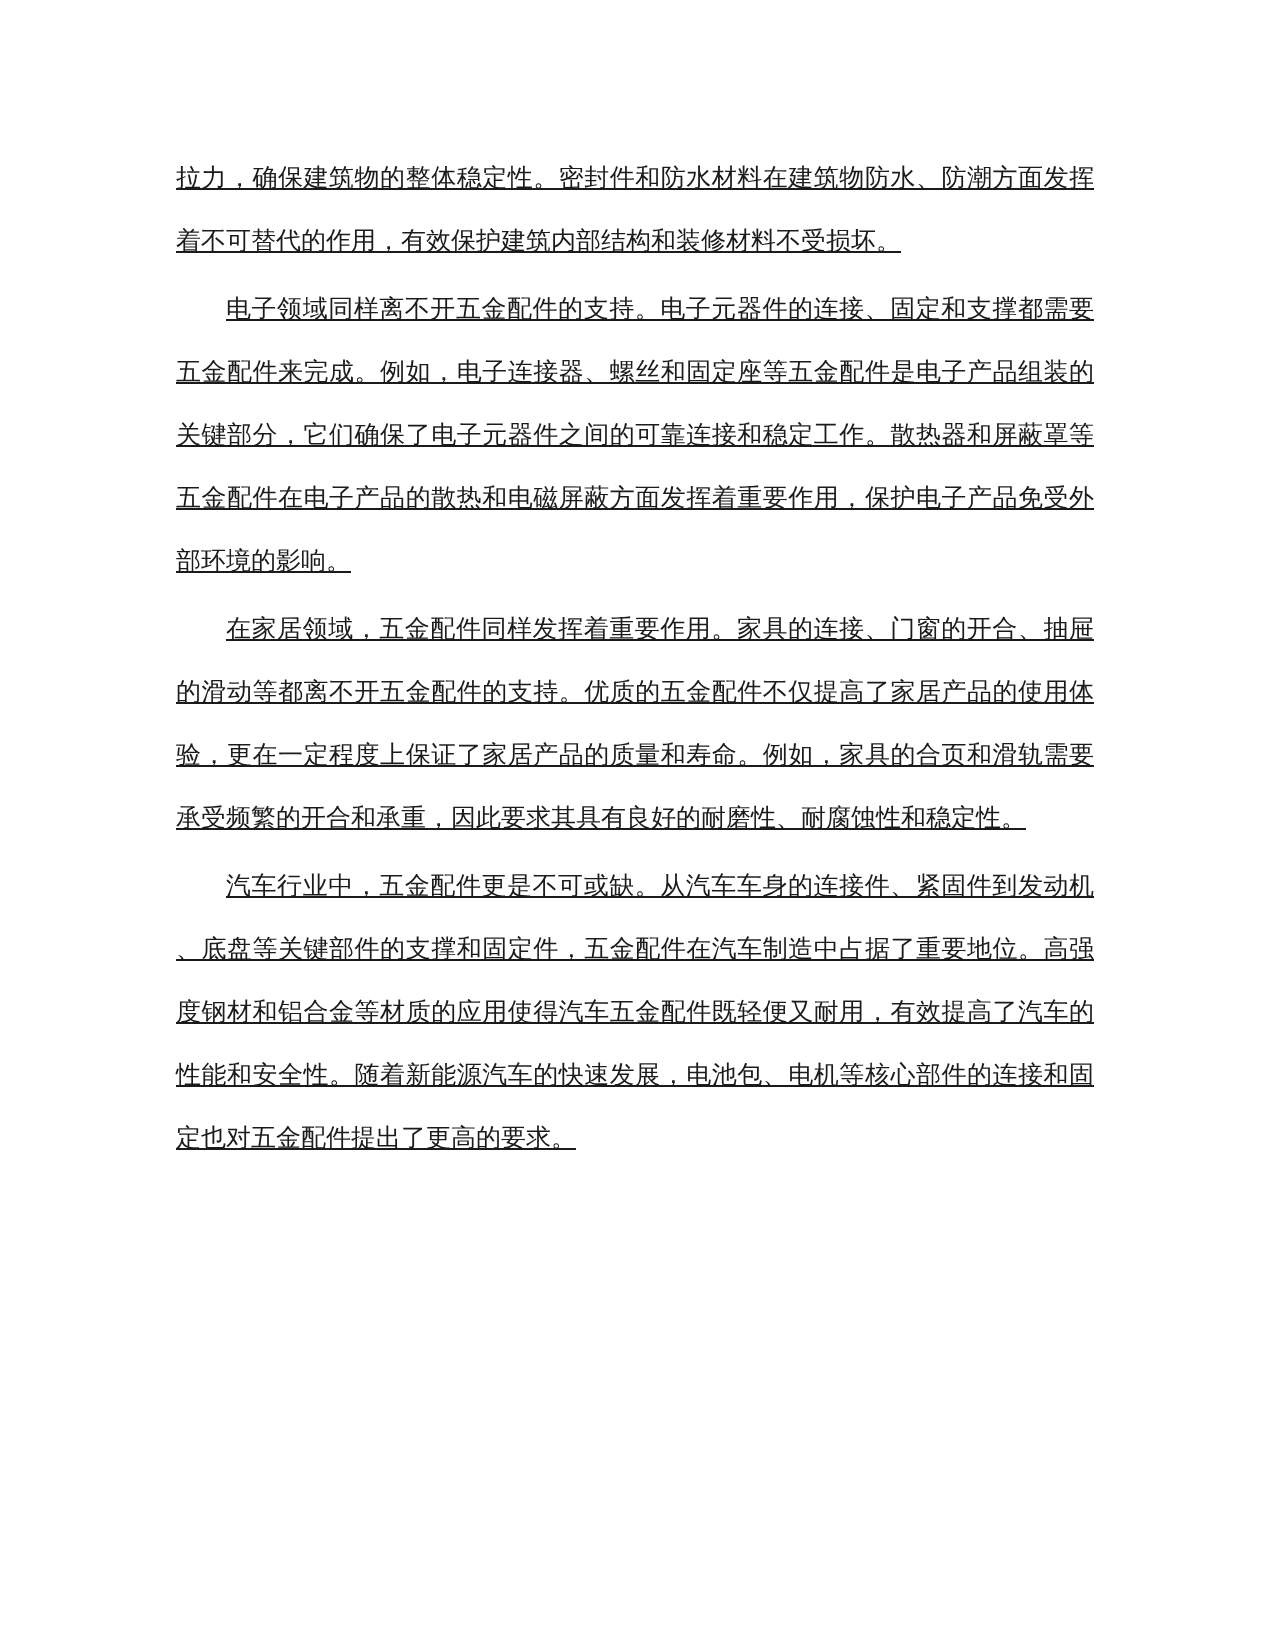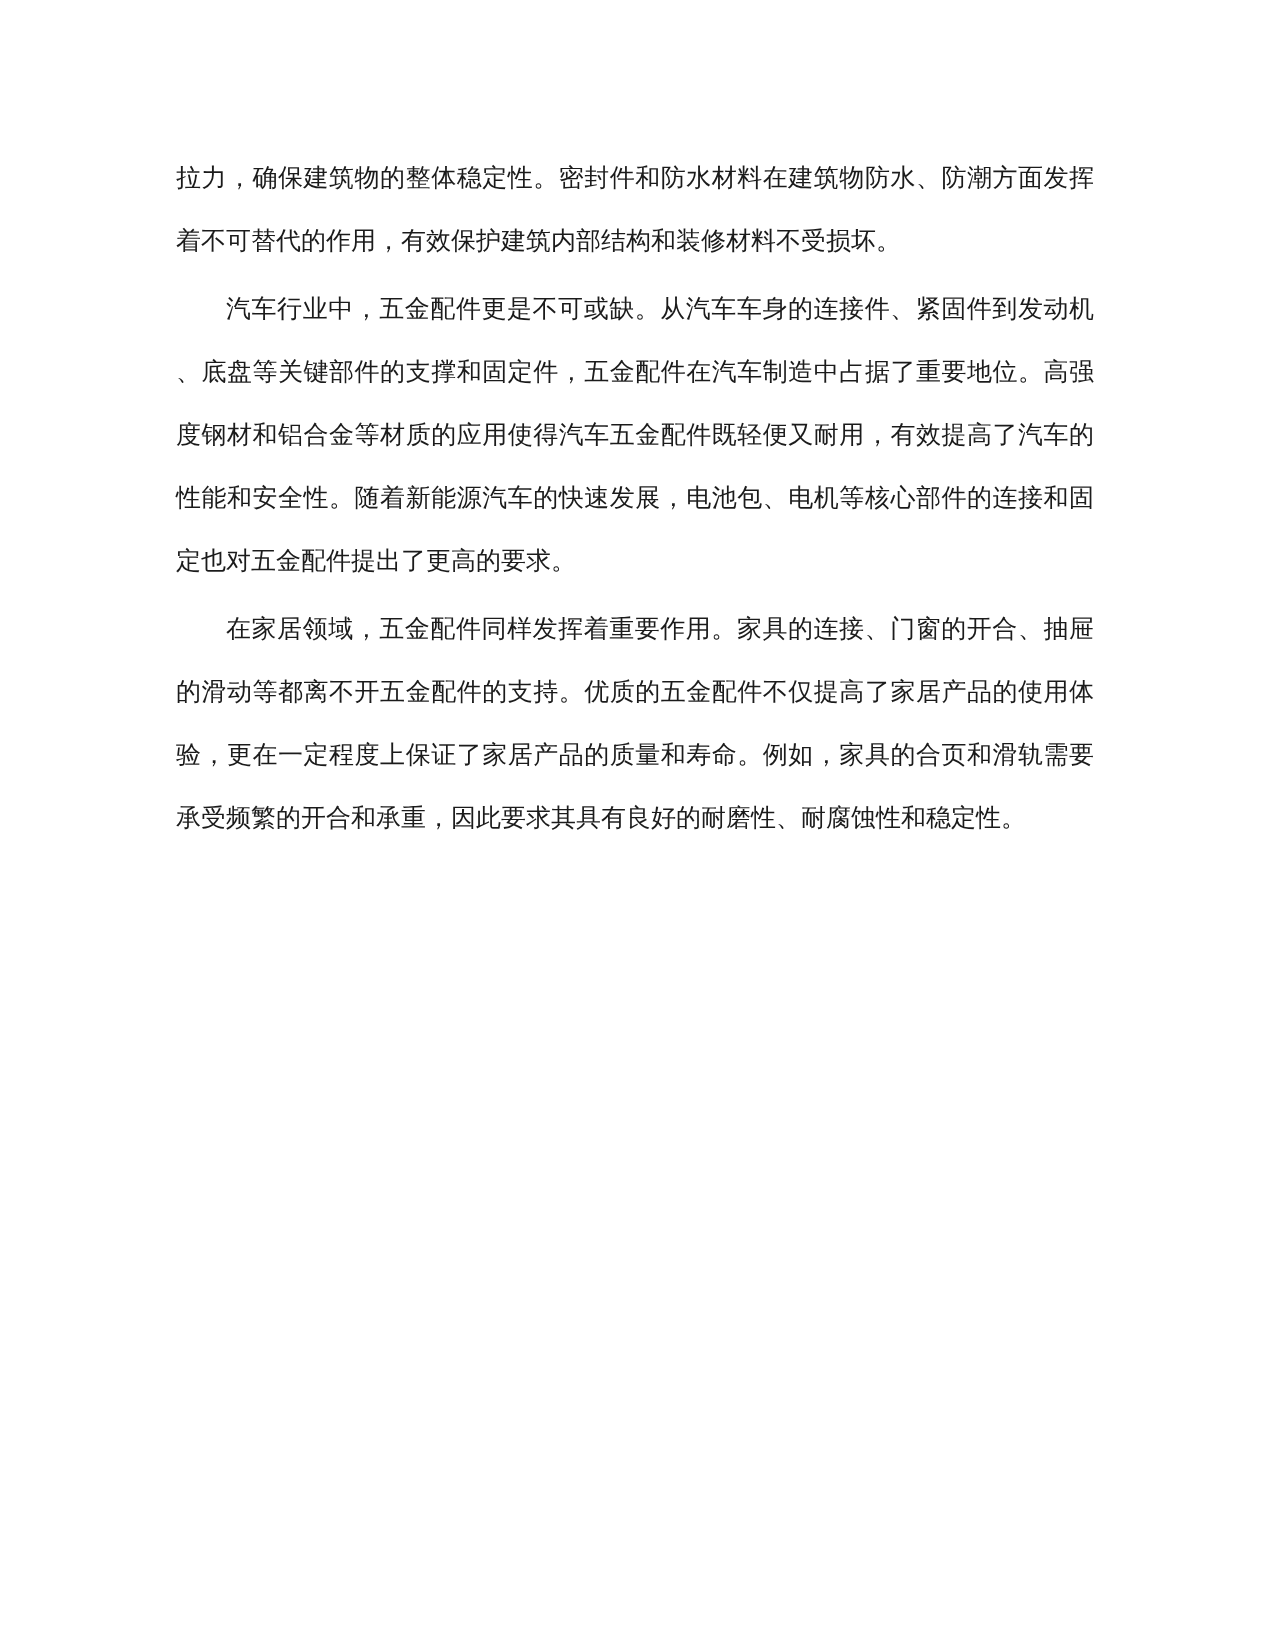--- a/index.html
+++ b/index.html
@@ -25,27 +25,29 @@
     color: #1b1b1b;
     text-align: justify;
     text-align-last: left;
     word-break: break-all;
     line-break: anywhere;
   }
   .content p {
     margin: 0 0 5px 0;
     padding: 0;
     text-indent: 0;
+    text-decoration: underline;
   }
   .content p.indented {
     text-indent: 2em;
   }
 </style>
 </head>
 <body>
 
 <div class="page">
   <div class="content">
     <p>拉力，确保建筑物的整体稳定性。密封件和防水材料在建筑物防水、防潮方面发挥着不可替代的作用，有效保护建筑内部结构和装修材料不受损坏。</p>
+    <p class="indented">电子领域同样离不开五金配件的支持。电子元器件的连接、固定和支撑都需要五金配件来完成。例如，电子连接器、螺丝和固定座等五金配件是电子产品组装的关键部分，它们确保了电子元器件之间的可靠连接和稳定工作。散热器和屏蔽罩等五金配件在电子产品的散热和电磁屏蔽方面发挥着重要作用，保护电子产品免受外部环境的影响。</p>
+    <p class="indented">在家居领域，五金配件同样发挥着重要作用。家具的连接、门窗的开合、抽屉的滑动等都离不开五金配件的支持。优质的五金配件不仅提高了家居产品的使用体验，更在一定程度上保证了家居产品的质量和寿命。例如，家具的合页和滑轨需要承受频繁的开合和承重，因此要求其具有良好的耐磨性、耐腐蚀性和稳定性。</p>
     <p class="indented">汽车行业中，五金配件更是不可或缺。从汽车车身的连接件、紧固件到发动机、底盘等关键部件的支撑和固定件，五金配件在汽车制造中占据了重要地位。高强度钢材和铝合金等材质的应用使得汽车五金配件既轻便又耐用，有效提高了汽车的性能和安全性。随着新能源汽车的快速发展，电池包、电机等核心部件的连接和固定也对五金配件提出了更高的要求。</p>
-    <p class="indented">在家居领域，五金配件同样发挥着重要作用。家具的连接、门窗的开合、抽屉的滑动等都离不开五金配件的支持。优质的五金配件不仅提高了家居产品的使用体验，更在一定程度上保证了家居产品的质量和寿命。例如，家具的合页和滑轨需要承受频繁的开合和承重，因此要求其具有良好的耐磨性、耐腐蚀性和稳定性。</p>
   </div>
 </div>
 
 </body></html>

